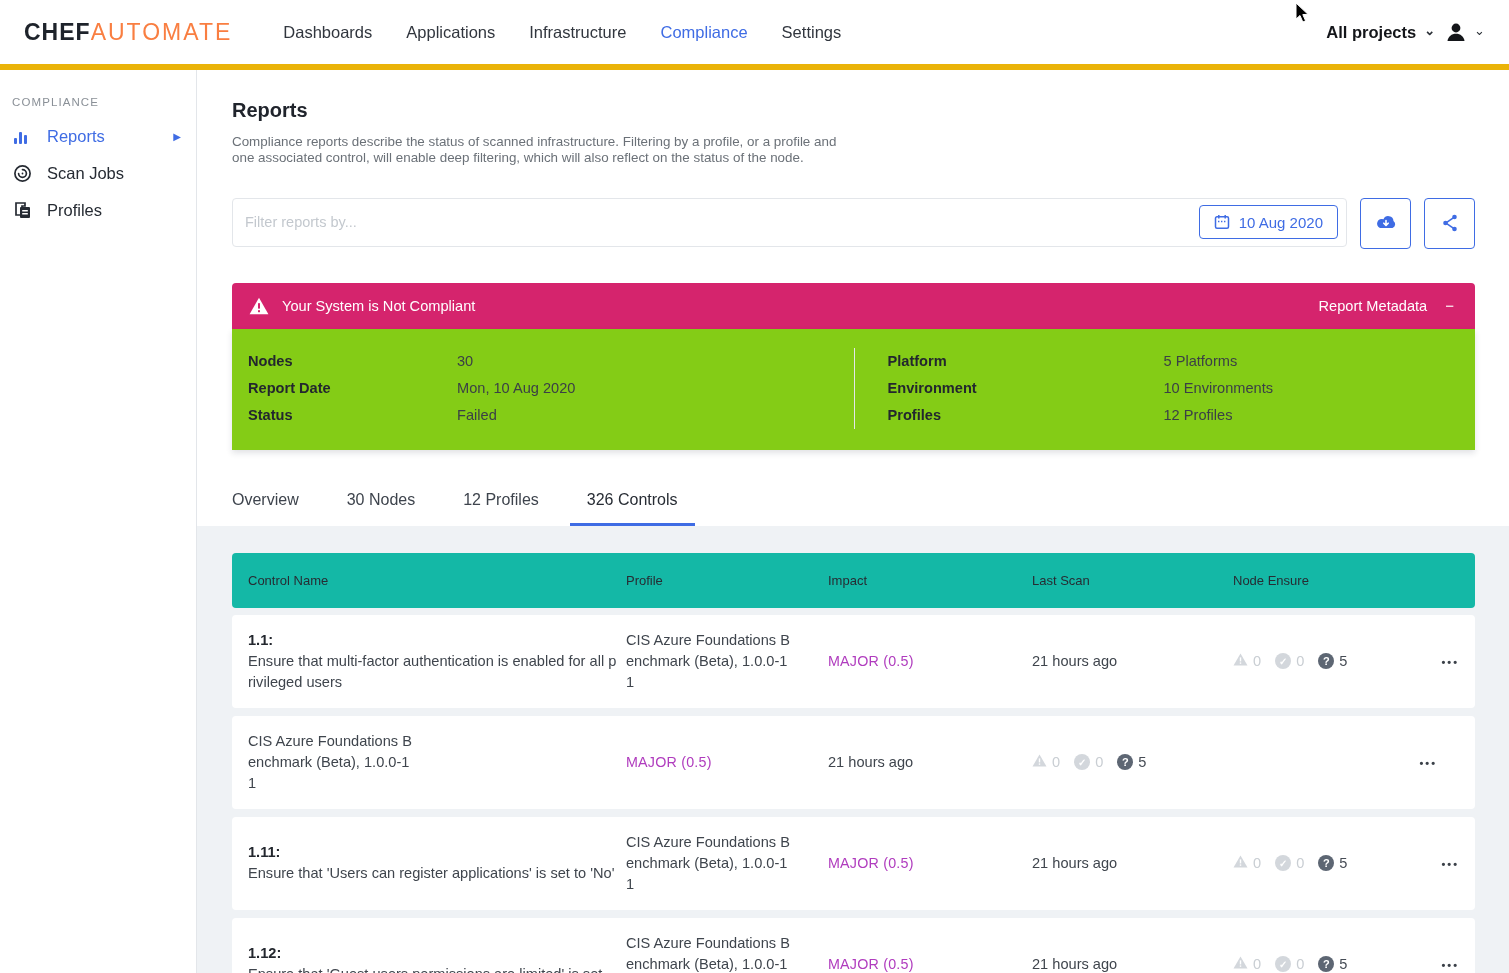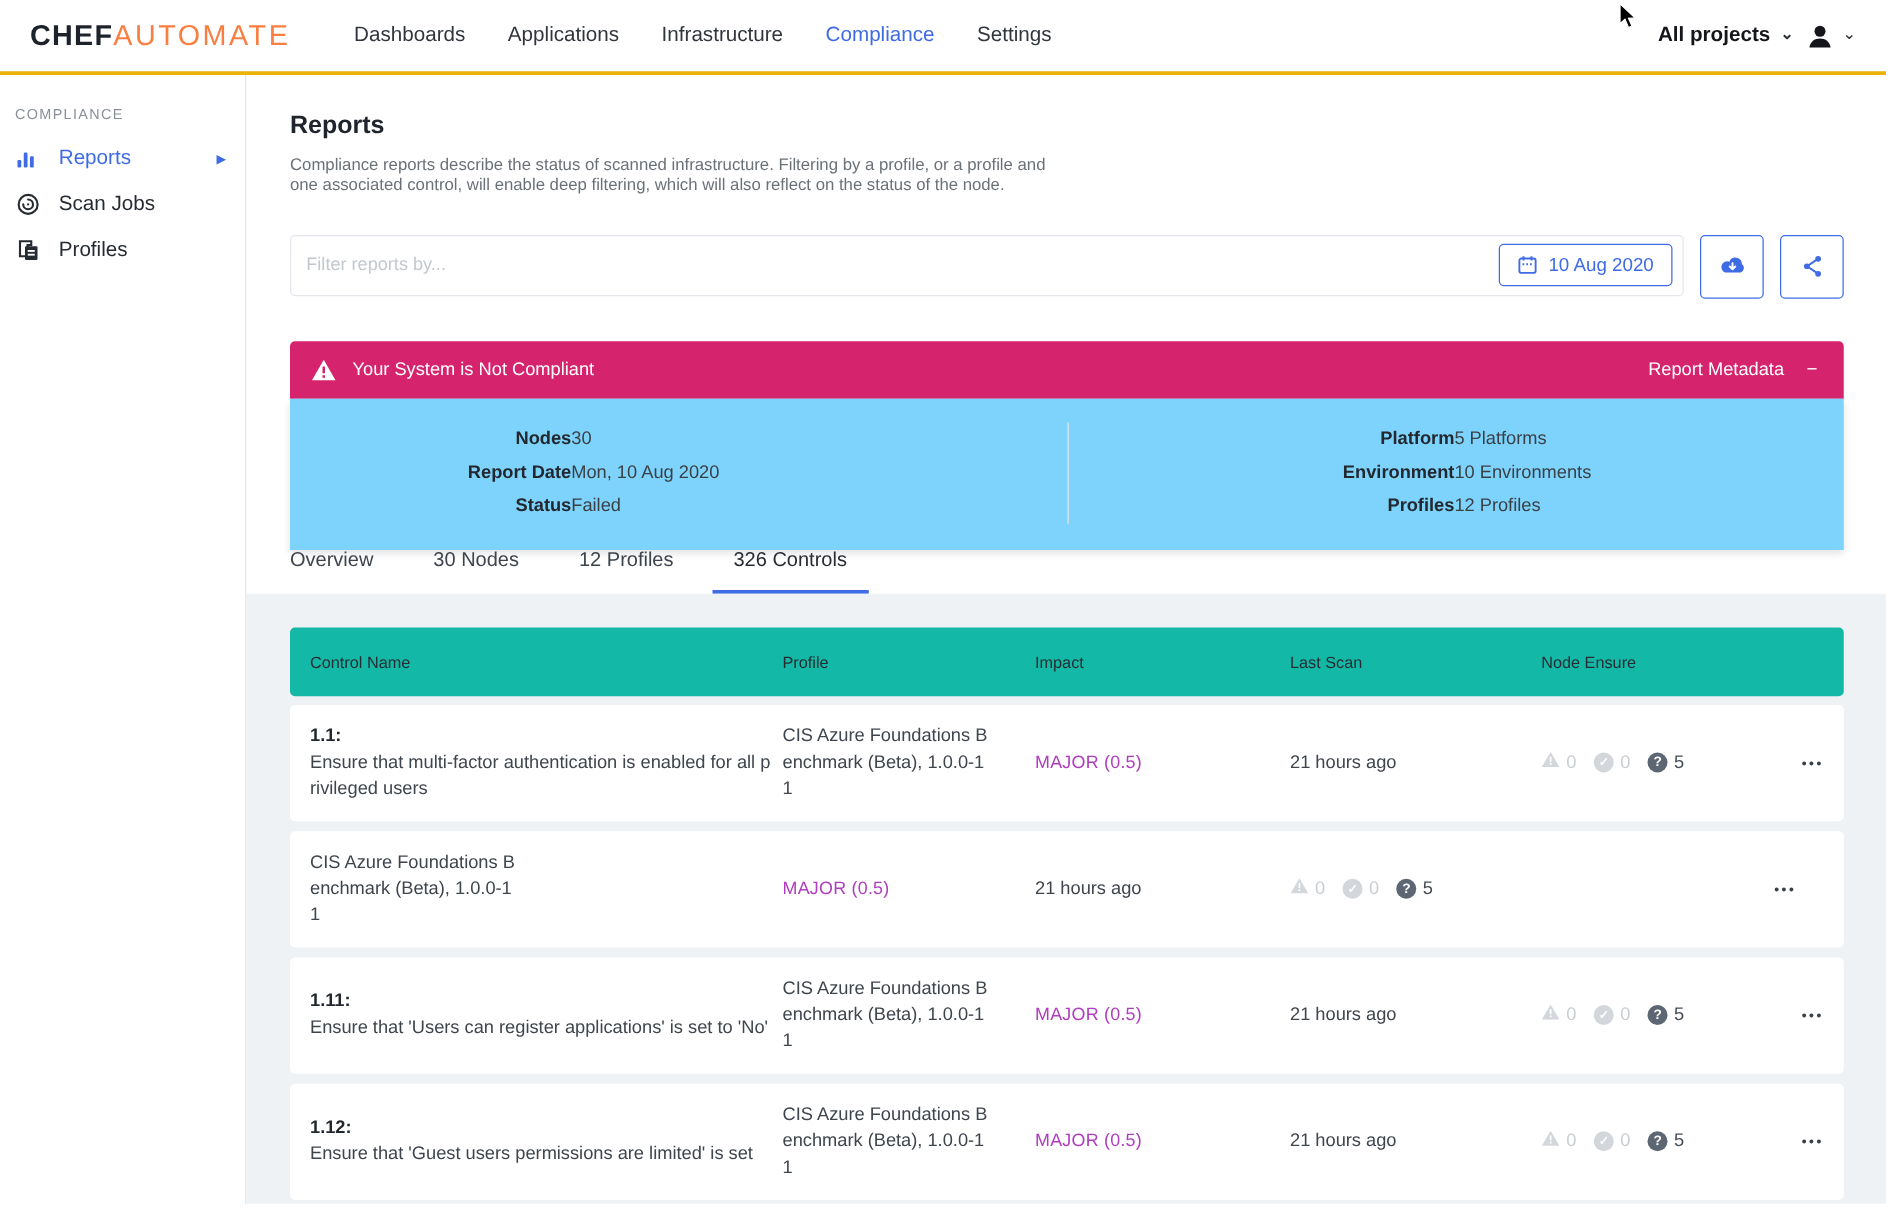--- a/index.html
+++ b/index.html
@@ -3,21 +3,21 @@
 <meta charset="utf-8">
 <style>
   :root{
     --accent:#3f6ce4; --banner:#d5246d; --impact-major:#b03cbe; --logo-orange:#f97e41;
   }
   *{box-sizing:border-box;margin:0;padding:0;}
   html,body{width:1509px;height:973px;overflow:hidden;}
   body{font-family:"Liberation Sans",sans-serif;background:#fff;color:#2b3037;position:relative;}
 
   
-  .topnav{height:60px;display:flex;align-items:center;border-bottom:3px solid #eab308;background:#fff;padding:0 24px;}
+  .topnav{height:70px;display:flex;align-items:center;border-bottom:6px solid #eab308;background:#fff;padding:0 24px;}
   .logo{display:flex;align-items:baseline;letter-spacing:.5px;cursor:default;}
   .logo .chef{font-size:23px;font-weight:800;color:#1e232b;letter-spacing:1px;}
   .logo .automate{font-size:23px;font-weight:400;color:var(--logo-orange);letter-spacing:2px;}
   .topnav-items{display:flex;list-style:none;margin-left:34px;}
   .topnav-item{font-size:16.5px;color:#31363e;padding:24px 17px;cursor:pointer;}
   .topnav-item.active{color:var(--accent);}
   .topnav-right{margin-left:auto;display:flex;gap:9px;}
   .projects{display:flex;align-items:center;gap:8px;font-size:16.5px;font-weight:700;color:#14161a;cursor:pointer;}
   .chev{font-size:13px;color:#2b3037;line-height:1;transform:translateY(-2px);}
   .user-btn{display:flex;align-items:center;gap:6px;cursor:pointer;}
@@ -46,30 +46,30 @@
   .sq-btn{width:51px;height:51px;border:1px solid var(--accent);border-radius:4px;background:#fff;display:flex;align-items:center;justify-content:center;cursor:pointer;}
 
   
   .banner{margin-top:34px;height:46px;background:var(--banner);border-radius:4px 4px 0 0;display:flex;align-items:center;color:#fff;}
   .banner .warn{margin-left:17px;display:flex;}
   .banner .msg{margin-left:13px;font-size:14.6px;}
   .banner .meta-label{margin-left:auto;font-size:14.6px;cursor:pointer;}
   .banner .collapse{margin:0 21px 0 18px;font-size:15px;cursor:pointer;}
 
   
-  .metadata{display:flex;background:#7dd3fc;box-shadow:0 3px 6px rgba(40,50,70,.14);padding:19px 0 21px 0;text-align:right;}
+  .metadata{display:flex;background:#84cc16;box-shadow:0 3px 6px rgba(40,50,70,.14);padding:19px 0 21px 0;}
   .meta-col{width:50%;padding-left:16px;}
   .meta-col.right{border-left:1px solid #e4e6e9;padding-left:33px;}
   .meta-row{display:flex;line-height:27px;font-size:14.6px;}
   .meta-row dt{width:209px;font-weight:700;color:#23272e;}
   .meta-col.right .meta-row dt{width:276px;}
   .meta-row dd{color:#3b4046;}
 
   
-  .tabs{display:flex;}
+  .tabs{margin-top:41px;display:flex;}
   .tab{font-size:16px;color:#3e444d;padding:0 17px 14px 17px;margin-right:14px;cursor:pointer;border-bottom:3px solid transparent;}
   .tab:first-child{padding-left:0;}
   .tab.active{color:#272c34;border-bottom-color:var(--accent);}
 
   
   .gray{flex:1;background:#eff2f5;padding:27px 34px 0 35px;overflow:hidden;}
   .tgrid{display:grid;grid-template-columns:378px 202px 204px 201px 204px 1fr;align-items:center;padding:0 16px;}
   .thead{background:#14b8a6;border-radius:4px;height:55px;margin-bottom:7px;font-size:13px;font-weight:400;color:#272c33;}
   .trow{background:#fff;border-radius:4px;min-height:93px;margin-bottom:8px;padding-top:14px;padding-bottom:14px;}
   .ctrl-id{font-size:14.6px;font-weight:700;color:#23272e;line-height:21px;}

